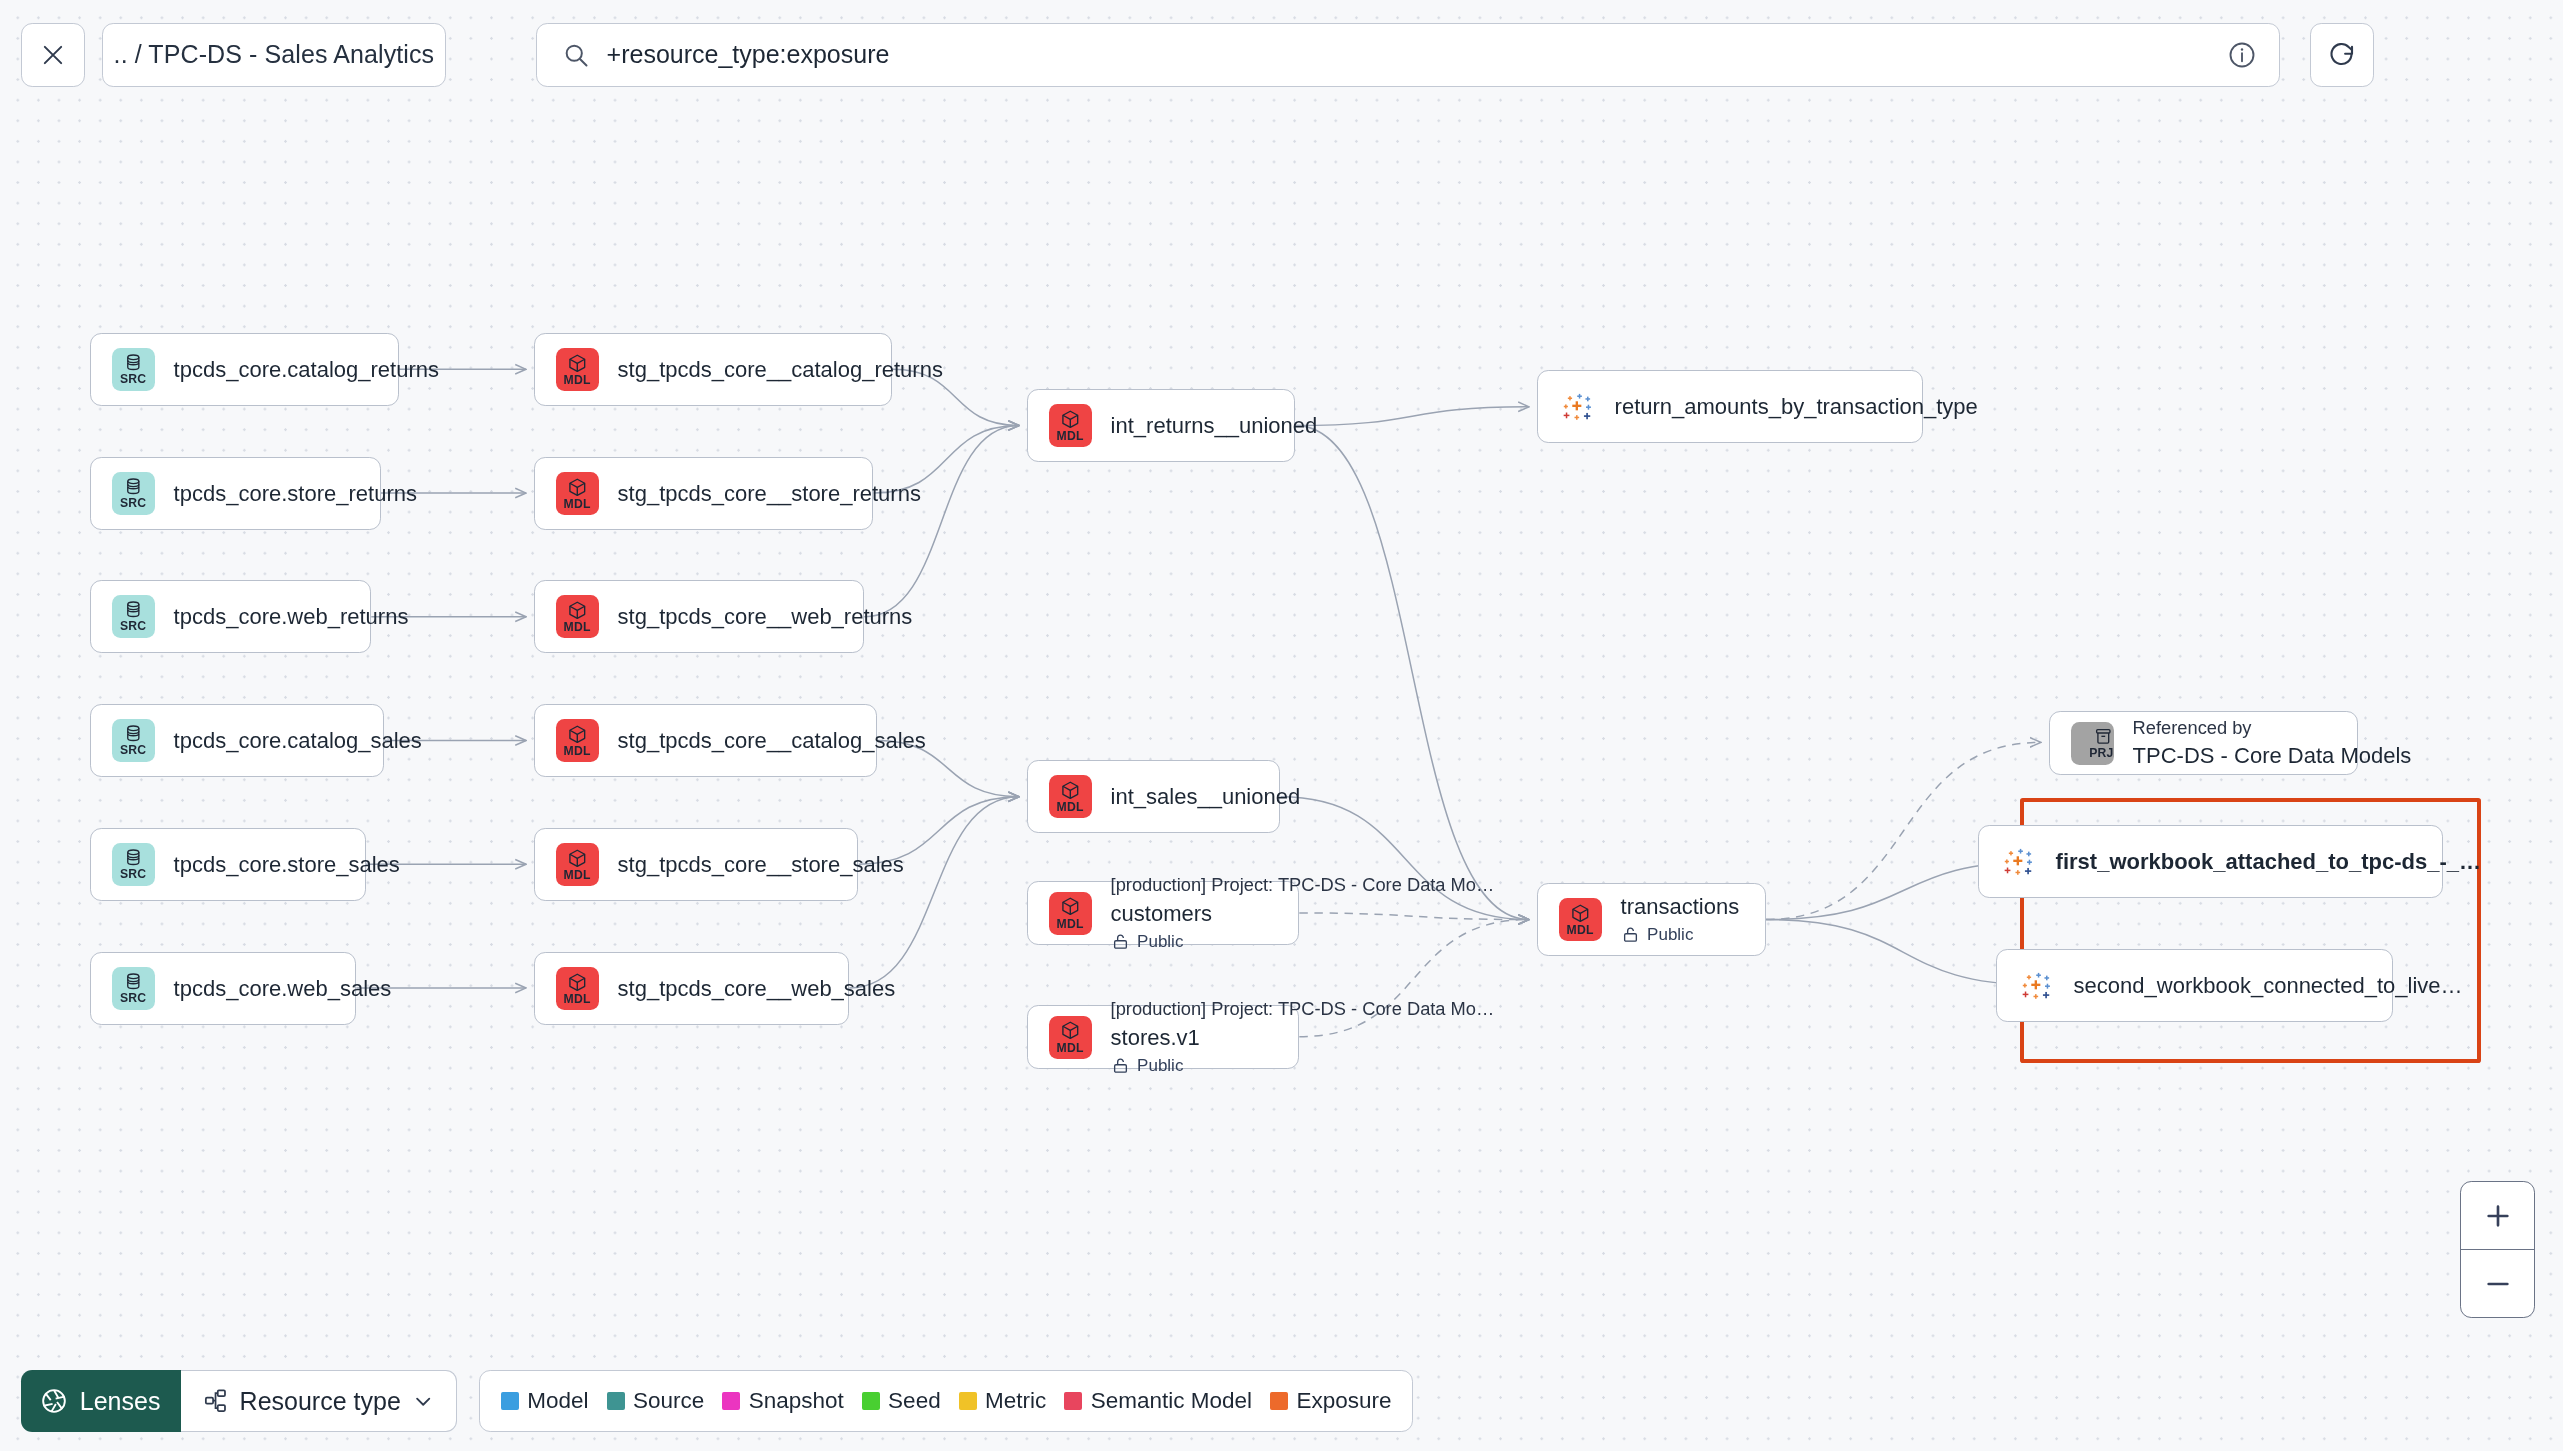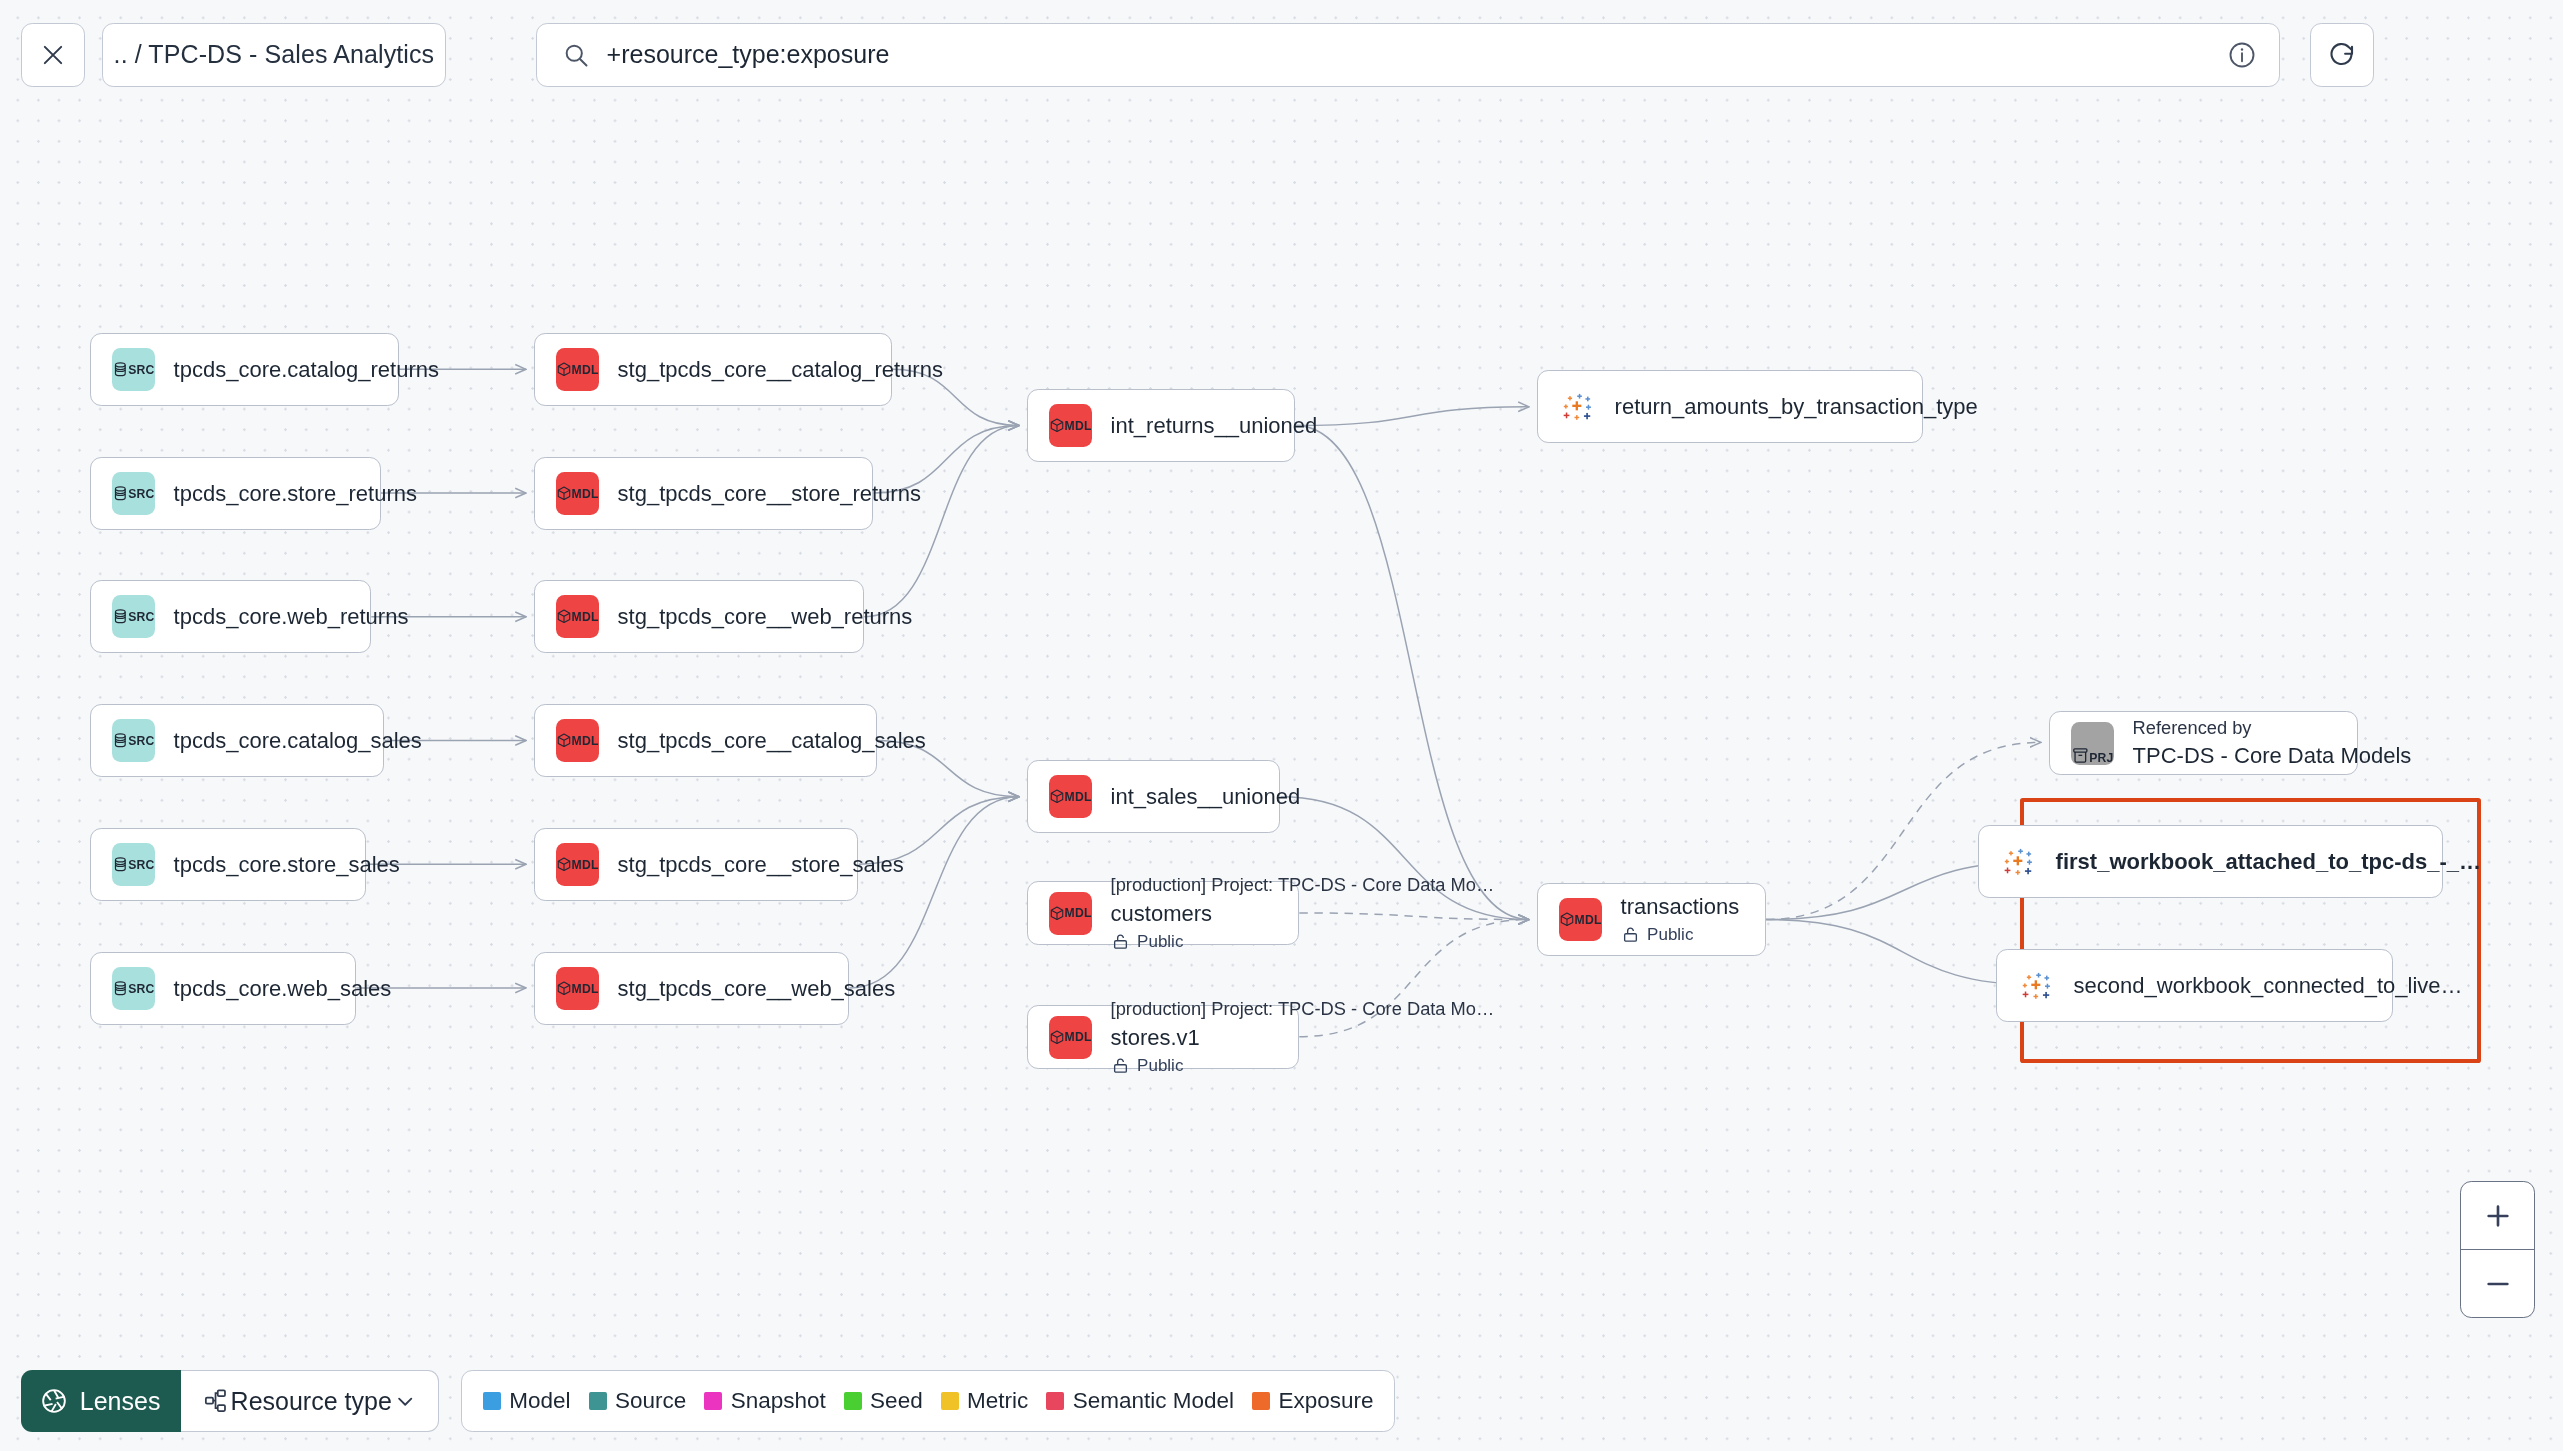--- a/index.html
+++ b/index.html
@@ -75,21 +75,21 @@
     display: flex; align-items: center;
     padding: 0 20.6px;
     gap: 19px;
     cursor: pointer;
     z-index: 10;
   }
   .badge {
     flex: 0 0 auto;
     width: 43px; height: 43px;
     border-radius: 8.4px;
-    display: flex; flex-direction: row;
+    display: flex; flex-direction: column;
     align-items: center; justify-content: center;
     gap: 0px;
     font-size: 12.2px;
     font-weight: 600;
     color: #1f2735;
     letter-spacing: 0.2px;
   }
   .badge.src { background: #a8e0dd; }
   .badge.mdl { background: #ef4444; text-align: center; }
   .badge.prj { background: #a3a3a3; align-items: flex-end; }
@@ -127,21 +127,21 @@
     display: flex; align-items: center; gap: 12.2px;
     padding: 0 20.6px 0 19px;
     font-size: 25px;
     cursor: pointer;
   }
   .restype {
     background: #fff;
     border: 1.5px solid #c3c9d4;
     border-left: none;
     border-radius: 0 11.2px 11.2px 0;
-    display: flex; align-items: center; gap: 1px;
+    display: flex; align-items: center; gap: 10px;
     padding: 0 20.6px;
     font-size: 25px;
     color: #1d2734;
     cursor: pointer;
   }
   .legend {
     height: 62px;
     background: #fff;
     border: 1.5px solid #c3c9d4;
     border-radius: 11.2px;

